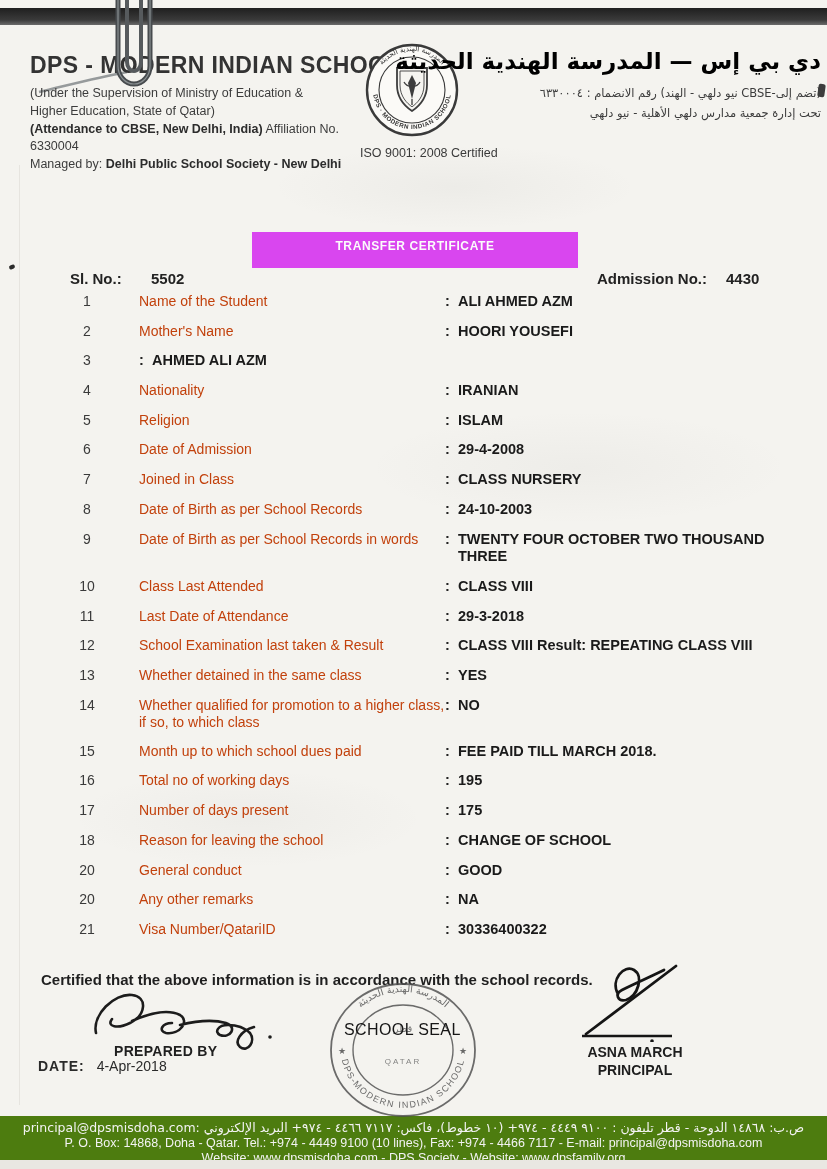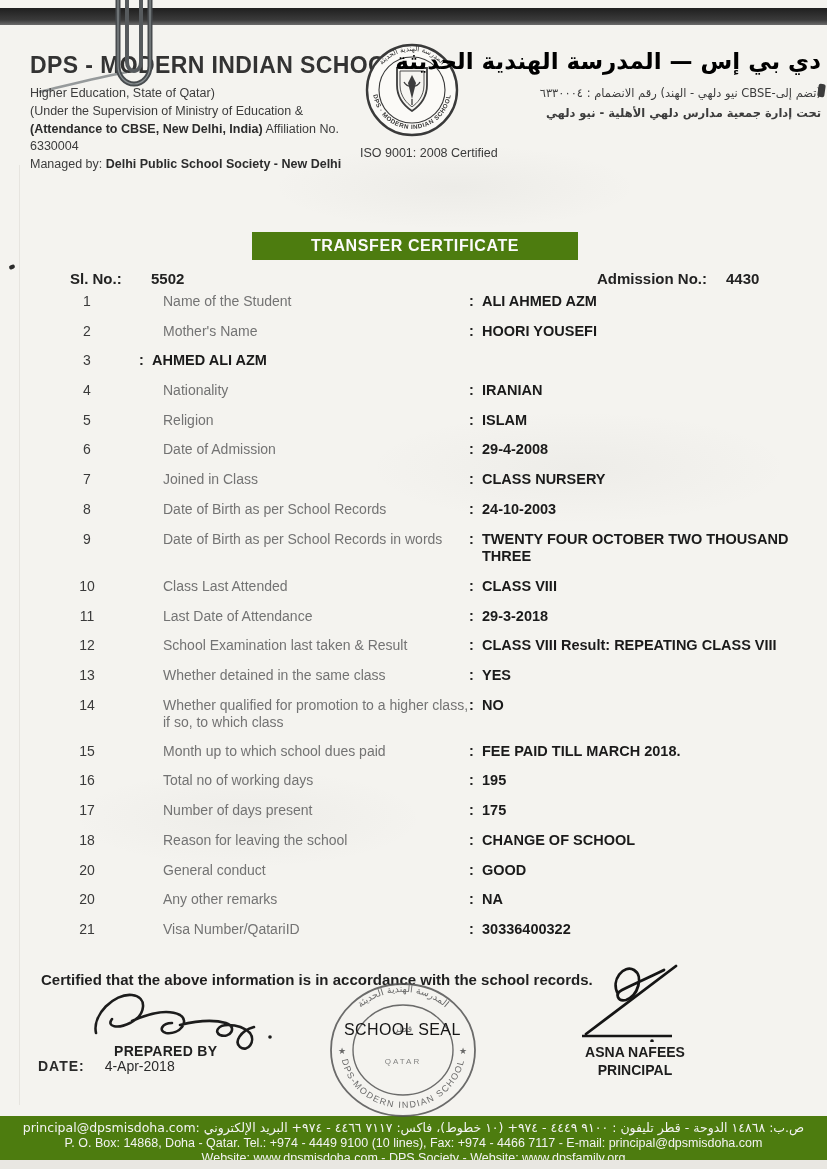--- a/index.html
+++ b/index.html
@@ -25,47 +25,47 @@
   .hdr-left{position:absolute;left:30px;top:52px;width:330px;}
   .school-name{font-size:23px;font-weight:bold;color:#333;letter-spacing:.4px;white-space:nowrap;}
   .hdr-sub{font-size:12.5px;color:#3c3c3c;line-height:1.42;margin-top:6px;}
   .hdr-sub .b{font-weight:bold;color:#2c2c2c;}
   .logo-wrap{position:absolute;left:360px;top:42px;width:104px;text-align:center;}
   .iso{font-size:12.5px;color:#3a3a3a;margin-top:4px;white-space:nowrap;}
   .hdr-ar{position:absolute;right:6px;top:48px;width:330px;text-align:right;direction:rtl;
     font-family:"DejaVu Sans",sans-serif;}
   .ar-name{font-size:23px;font-weight:bold;color:#000000;white-space:nowrap;}
   .ar-sub{font-size:11.5px;color:#3c3c3c;line-height:1.75;margin-top:9px;}
-  .ar-sub .b{font-weight:bold;}
+  .ar-sub .b{font-weight:normal;}
 
   
   .affil{position:absolute;left:0;top:205px;width:100%;text-align:center;
     font-size:15px;font-weight:bold;color:#242424;}
-  .banner{position:absolute;left:252px;top:232px;width:326px;height:28px;background:#4d7c0f;
-    color:#fbfbfb;font-size:16px;font-weight:bold;text-align:center;line-height:28px;letter-spacing:.6px;}
+  .banner{position:absolute;left:252px;top:232px;width:326px;height:36px;background:#d946ef;
+    color:#fbfbfb;font-size:12px;font-weight:bold;text-align:center;line-height:28px;letter-spacing:.6px;}
 
   
   .serial{position:absolute;left:0;top:270px;width:100%;height:20px;font-size:15px;font-weight:bold;color:#222;}
   .sl-l{position:absolute;left:70px;text-align:right;} .sl-v{position:absolute;left:151px;}
   .ad-l{position:absolute;left:597px;} .ad-v{position:absolute;left:726px;}
 
   
   .fields{position:absolute;left:35px;top:293px;width:765px;}
   .frow{display:flex;align-items:flex-start;margin-bottom:12px;line-height:1.22;}
   .row-no{width:104px;text-align:center;font-size:14px;color:#3a3a3a;flex:none;}
-  .row-label{width:306px;font-size:14px;color:#737373;flex:none;margin-left:24px;}
+  .row-label{width:306px;font-size:14px;color:#c2410c;flex:none;}
   .row-colon{width:13px;font-size:14.5px;font-weight:bold;color:#222;flex:none;}
   .row-value{flex:1;font-size:14.5px;font-weight:bold;color:#1a1a1a;}
 
   
   .certline{position:absolute;left:41px;top:971px;font-size:15px;font-weight:bold;color:#1f1f1f;}
   .prepared{position:absolute;left:114px;top:1043px;font-size:14px;font-weight:bold;color:#1f1f1f;letter-spacing:.3px;}
   .dateline{position:absolute;left:38px;top:1058px;font-size:14px;color:#2a2a2a;}
   .dateline .dl{font-weight:bold;letter-spacing:1px;}
-  .dateline .dv{margin-left:16px;}
+  .dateline .dv{margin-left:8px;}
   .seal-label{position:absolute;left:344px;top:1021px;font-size:16px;font-weight:normal;color:#161616;letter-spacing:.4px;z-index:3;}
   .principal-block{position:absolute;left:570px;top:1043px;width:130px;text-align:center;
     font-size:14px;font-weight:bold;color:#1d1d1d;line-height:1.3;}
   .sig{position:absolute;}
 
   
   .footer{position:absolute;left:0;top:1116px;width:100%;height:44px;background:#4d7c0f;
     overflow:hidden;color:#f3f3f3;text-align:center;}
   .f-ar{direction:rtl;font-family:"DejaVu Sans",sans-serif;font-size:12.5px;margin-top:4px;white-space:nowrap;}
   .f-en{font-size:12.5px;margin-top:1px;white-space:nowrap;}
@@ -88,22 +88,22 @@
     <path d="M18,0 L18,70 a16,18 0 0 0 32,0 L50,0" fill="none" stroke="#9aa0a3" stroke-width="1.2" opacity=".8"></path>
   </svg>
 
   <svg class="sig" style="left:35px;top:68px" width="95" height="30" viewBox="0 0 95 30">
     <path d="M4,24 C30,18 60,10 92,4" fill="none" stroke="#85898c" stroke-width="2.6" opacity=".85"></path>
   </svg>
 
   <div class="hdr-left">
     <div class="school-name">DPS - MODERN INDIAN SCHOOL</div>
     <div class="hdr-sub">
+      <div>(Under the Supervision of Ministry of Education &amp;</div>
       <div>Higher Education, State of Qatar)</div>
-      <div>(Under the Supervision of Ministry of Education &amp;</div>
       <div><span class="b">(Attendance to CBSE, New Delhi, India)</span><span> Affiliation No. 6330004</span></div>
       <div><span>Managed by: </span><span class="b">Delhi Public School Society - New Delhi</span></div>
     </div>
   </div>
 
   <div class="logo-wrap">
     <svg width="96" height="96" viewBox="0 0 96 96">
       <defs>
         <path id="larcTop" d="M 9,48 A 39,39 0 0 1 87,48"></path>
         <path id="larcBot" d="M 9,48 A 39,39 0 0 0 87,48"></path>
@@ -326,21 +326,21 @@
   <div class="seal-label">SCHOOL SEAL</div>
 
   <svg class="sig" style="left:580px;top:960px" width="120" height="82" viewBox="0 0 120 82">
     <path d="M38,34 C30,20 44,4 54,10 C64,16 58,36 46,40 C38,42 34,34 42,30
              C54,24 72,16 84,10" fill="none" stroke="#151515" stroke-width="2.8" stroke-linecap="round"></path>
     <path d="M6,74 L96,6" fill="none" stroke="#151515" stroke-width="2.8" stroke-linecap="round"></path>
     <path d="M2,76 L92,76" fill="none" stroke="#151515" stroke-width="2.4"></path>
     <circle cx="72" cy="81" r="1.8" fill="#151515"></circle>
   </svg>
   <div class="principal-block">
-    <div>ASNA NAFEES</div>
+    <div>ASNA MARCH</div>
     <div>PRINCIPAL</div>
   </div>
 
   <div class="footer">
     <div class="f-ar">ص.ب: ١٤٨٦٨ الدوحة - قطر تليفون : ٩١٠٠ ٤٤٤٩ - ٩٧٤+ (١٠ خطوط)، فاكس: ٧١١٧ ٤٤٦٦ - ٩٧٤+ البريد الإلكتروني :principal@dpsmisdoha.com</div>
     <div class="f-en">P. O. Box: 14868, Doha - Qatar. Tel.: +974 - 4449 9100 (10 lines), Fax: +974 - 4466 7117 - E-mail: principal@dpsmisdoha.com</div>
     <div class="f-web">Website: www.dpsmisdoha.com - DPS Society - Website: www.dpsfamily.org</div>
   </div>
   <div class="botstrip"></div>
 

